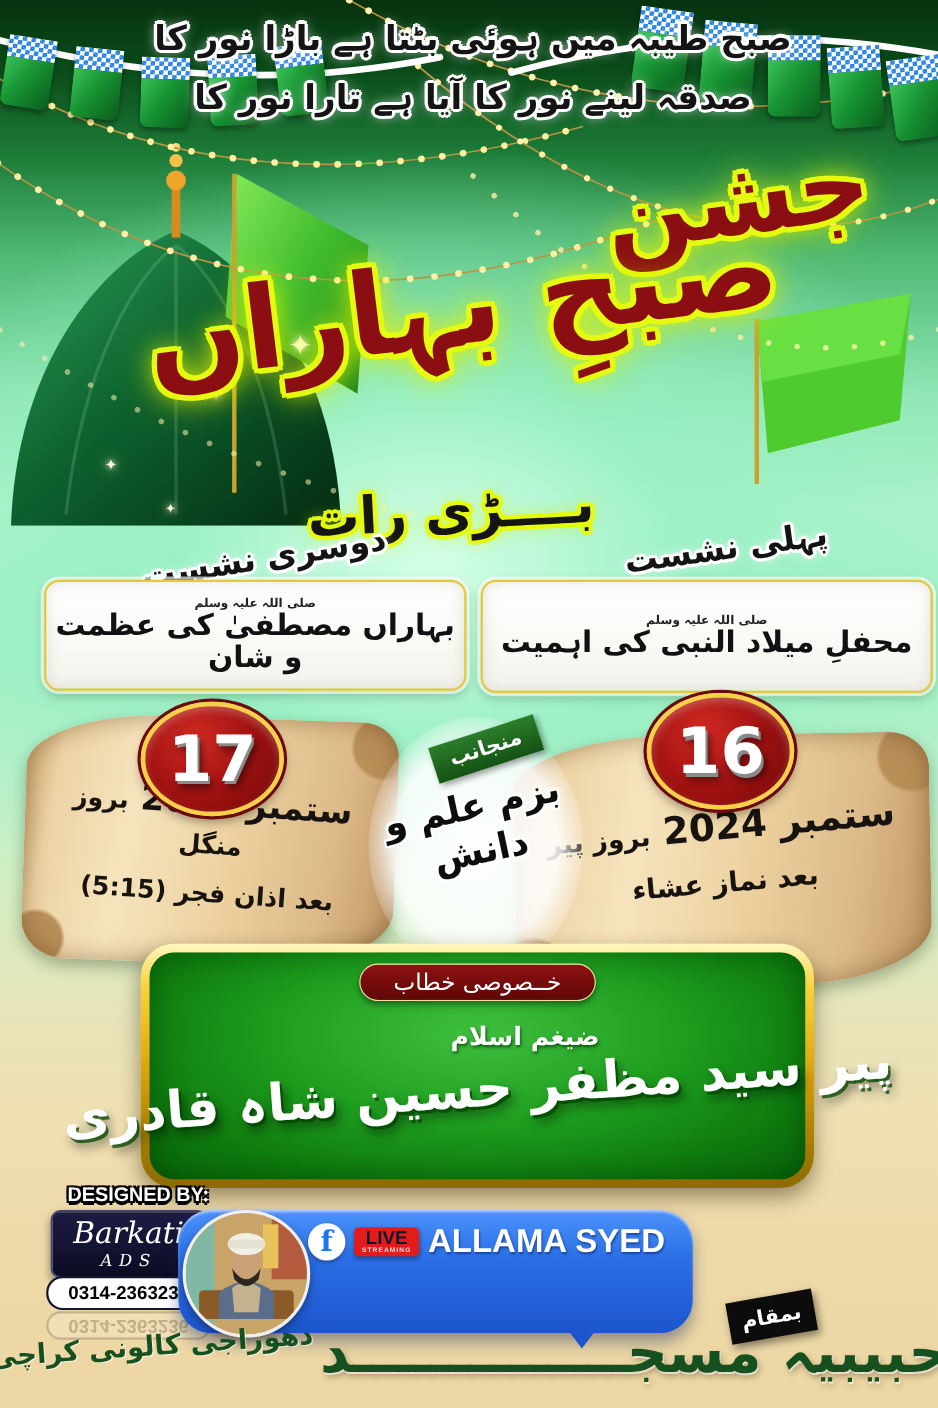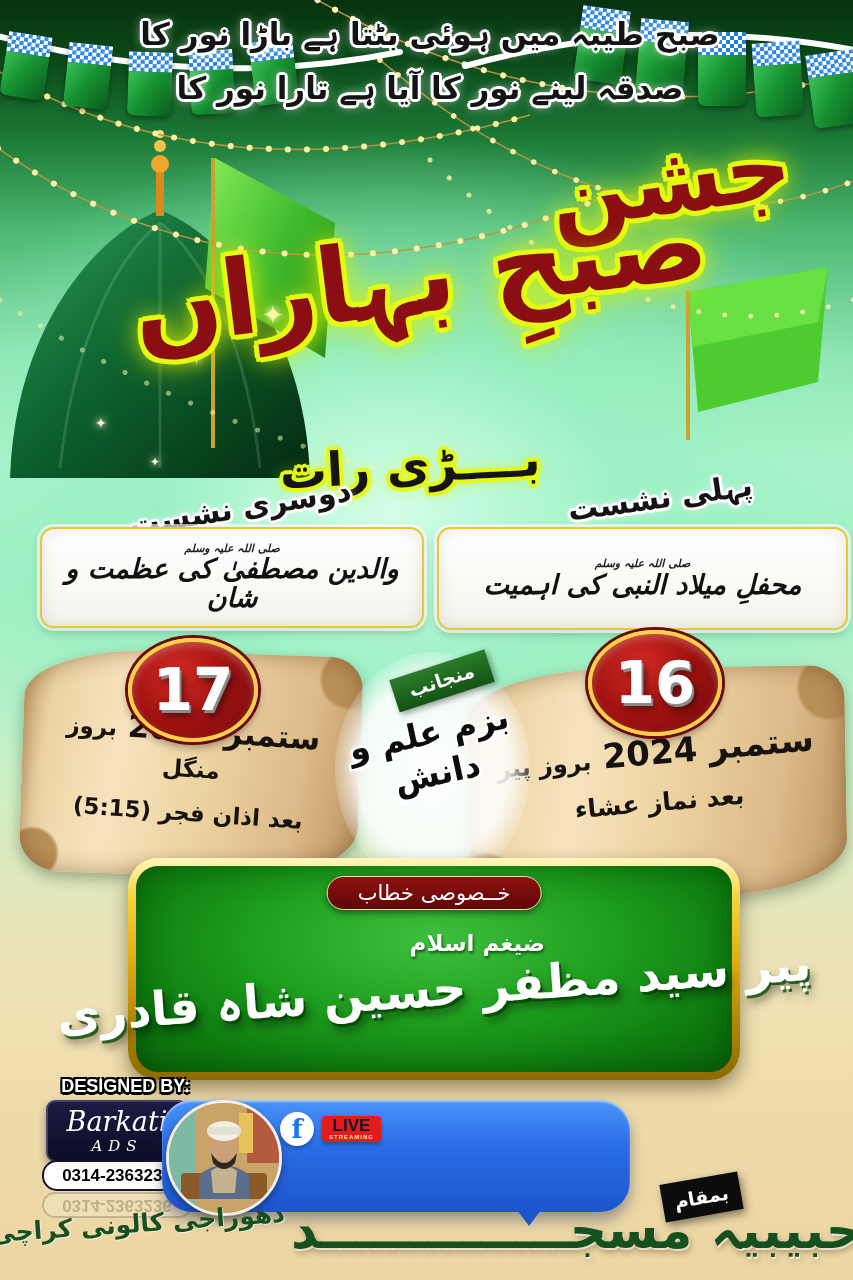--- a/index.html
+++ b/index.html
@@ -33,21 +33,21 @@
     background-image:linear-gradient(45deg,#1e7fe0 25%,transparent 25%,transparent 75%,#1e7fe0 75%),
                      linear-gradient(45deg,#1e7fe0 25%,#fff 25%,#fff 75%,#1e7fe0 75%);
     background-size:8px 8px;background-position:0 0,4px 4px;}
   .flag .body{height:44px;background:linear-gradient(125deg,#39c257 0%,#179232 45%,#0a5c1d 100%);}
   .flag.big{width:48px;height:74px;} .flag.big .band{height:23px;} .flag.big .body{height:51px;}
   
   .session-box{background:linear-gradient(180deg,#ffffff 0%,#f4f4ee 100%);
     border:2px solid #e7c83c; border-radius:14px;
     box-shadow:0 0 0 3px rgba(255,255,255,.65), 0 4px 10px rgba(0,40,10,.25), inset 0 0 14px rgba(150,150,120,.25);
     display:flex;align-items:center;justify-content:center;text-align:center;}
-  .session-box .t{font-weight:bold;color:#111;font-size:27px;line-height:1.05;font-style:italic;}
+  .session-box .t{font-weight:bold;color:#111;font-size:27px;line-height:1.05;}
   .session-box .hon{display:block;font-size:11px;color:#222;margin-bottom:1px;font-weight:bold;}
   .session-label{font-size:30px;font-weight:bold;}
   
   .scroll{background:
       radial-gradient(circle at 96% 10%, #b98f58 0 7%, rgba(185,143,88,0) 8%),
       radial-gradient(circle at 4% 92%, #b98f58 0 6%, rgba(185,143,88,0) 7%),
       linear-gradient(100deg,#c9a269 0%,#ecd3a4 10%,#f6e3bd 30%,#ecd2a0 55%,#dcb988 80%,#bd9460 100%);
     border-radius:38% 10% 34% 12% / 22% 14% 24% 16%;
     box-shadow:inset 0 0 22px rgba(90,55,20,.45), 0 6px 14px rgba(0,30,10,.3);}
   .datebadge{width:126px;height:98px;border-radius:50%;
@@ -222,21 +222,21 @@
       <span class="hon">صلی اللہ علیہ وسلم</span>
       <span>محفلِ میلاد النبی</span>
       <span>کی اہمیت</span>
     </div>
   </div>
 
   <div class="abs urdu ow session-label" style="left:120px;top:490px;width:240px;text-align:center;transform:rotate(-9deg);">دوسری نشست</div>
   <div class="abs session-box" style="left:40px;top:527px;width:380px;height:97px;">
     <div class="urdu t">
       <span class="hon">صلی اللہ علیہ وسلم</span>
-      <span>والدین مصطفیٰ</span>
+      <span>بہاراں مصطفیٰ</span>
       <span>کی عظمت و شان</span>
     </div>
   </div>
 
   <div class="abs scroll" style="left:468px;top:668px;width:378px;height:228px;transform:rotate(-1deg);"></div>
   <div class="abs urdu" style="left:492px;top:732px;width:330px;text-align:center;transform:rotate(-5deg);">
     <div class="l1" style="font-size:34px;font-weight:bold;color:#171310;">
       <span>ستمبر 2024</span>
       <small style="font-size:20px;"> </small>
       <small style="font-size:24px;">بروز پیر</small>
@@ -287,20 +287,21 @@
   <div class="abs livebar" style="left:162px;top:1100px;width:468px;height:112px;">
     <div class="tail"></div>
     <div class="abs" style="left:118px;top:12px;display:flex;align-items:center;gap:8px;">
       <div class="fbcircle">
           <span>f</span>
         </div>
       <div class="livebadge">
         <span class="lv">LIVE</span>
         <span class="st">STREAMING</span>
       </div>
+      <span class="livename" style="font-size:30px;">ALLAMA SYED</span>
     </div>
   </div>
 
   <div class="abs photo-ring" style="left:166px;top:1100px;">
     <svg width="110" height="110" viewBox="0 0 110 110">
       <rect width="110" height="110" fill="#c8a468"></rect>
       <rect x="0" y="0" width="26" height="110" fill="#7fb9a4"></rect>
       <rect x="78" y="0" width="32" height="60" fill="#b45b3e"></rect>
       <rect x="70" y="10" width="14" height="40" fill="#e8c25a"></rect>
       <rect x="12" y="70" width="86" height="26" rx="4" fill="#8a5a28"></rect>

